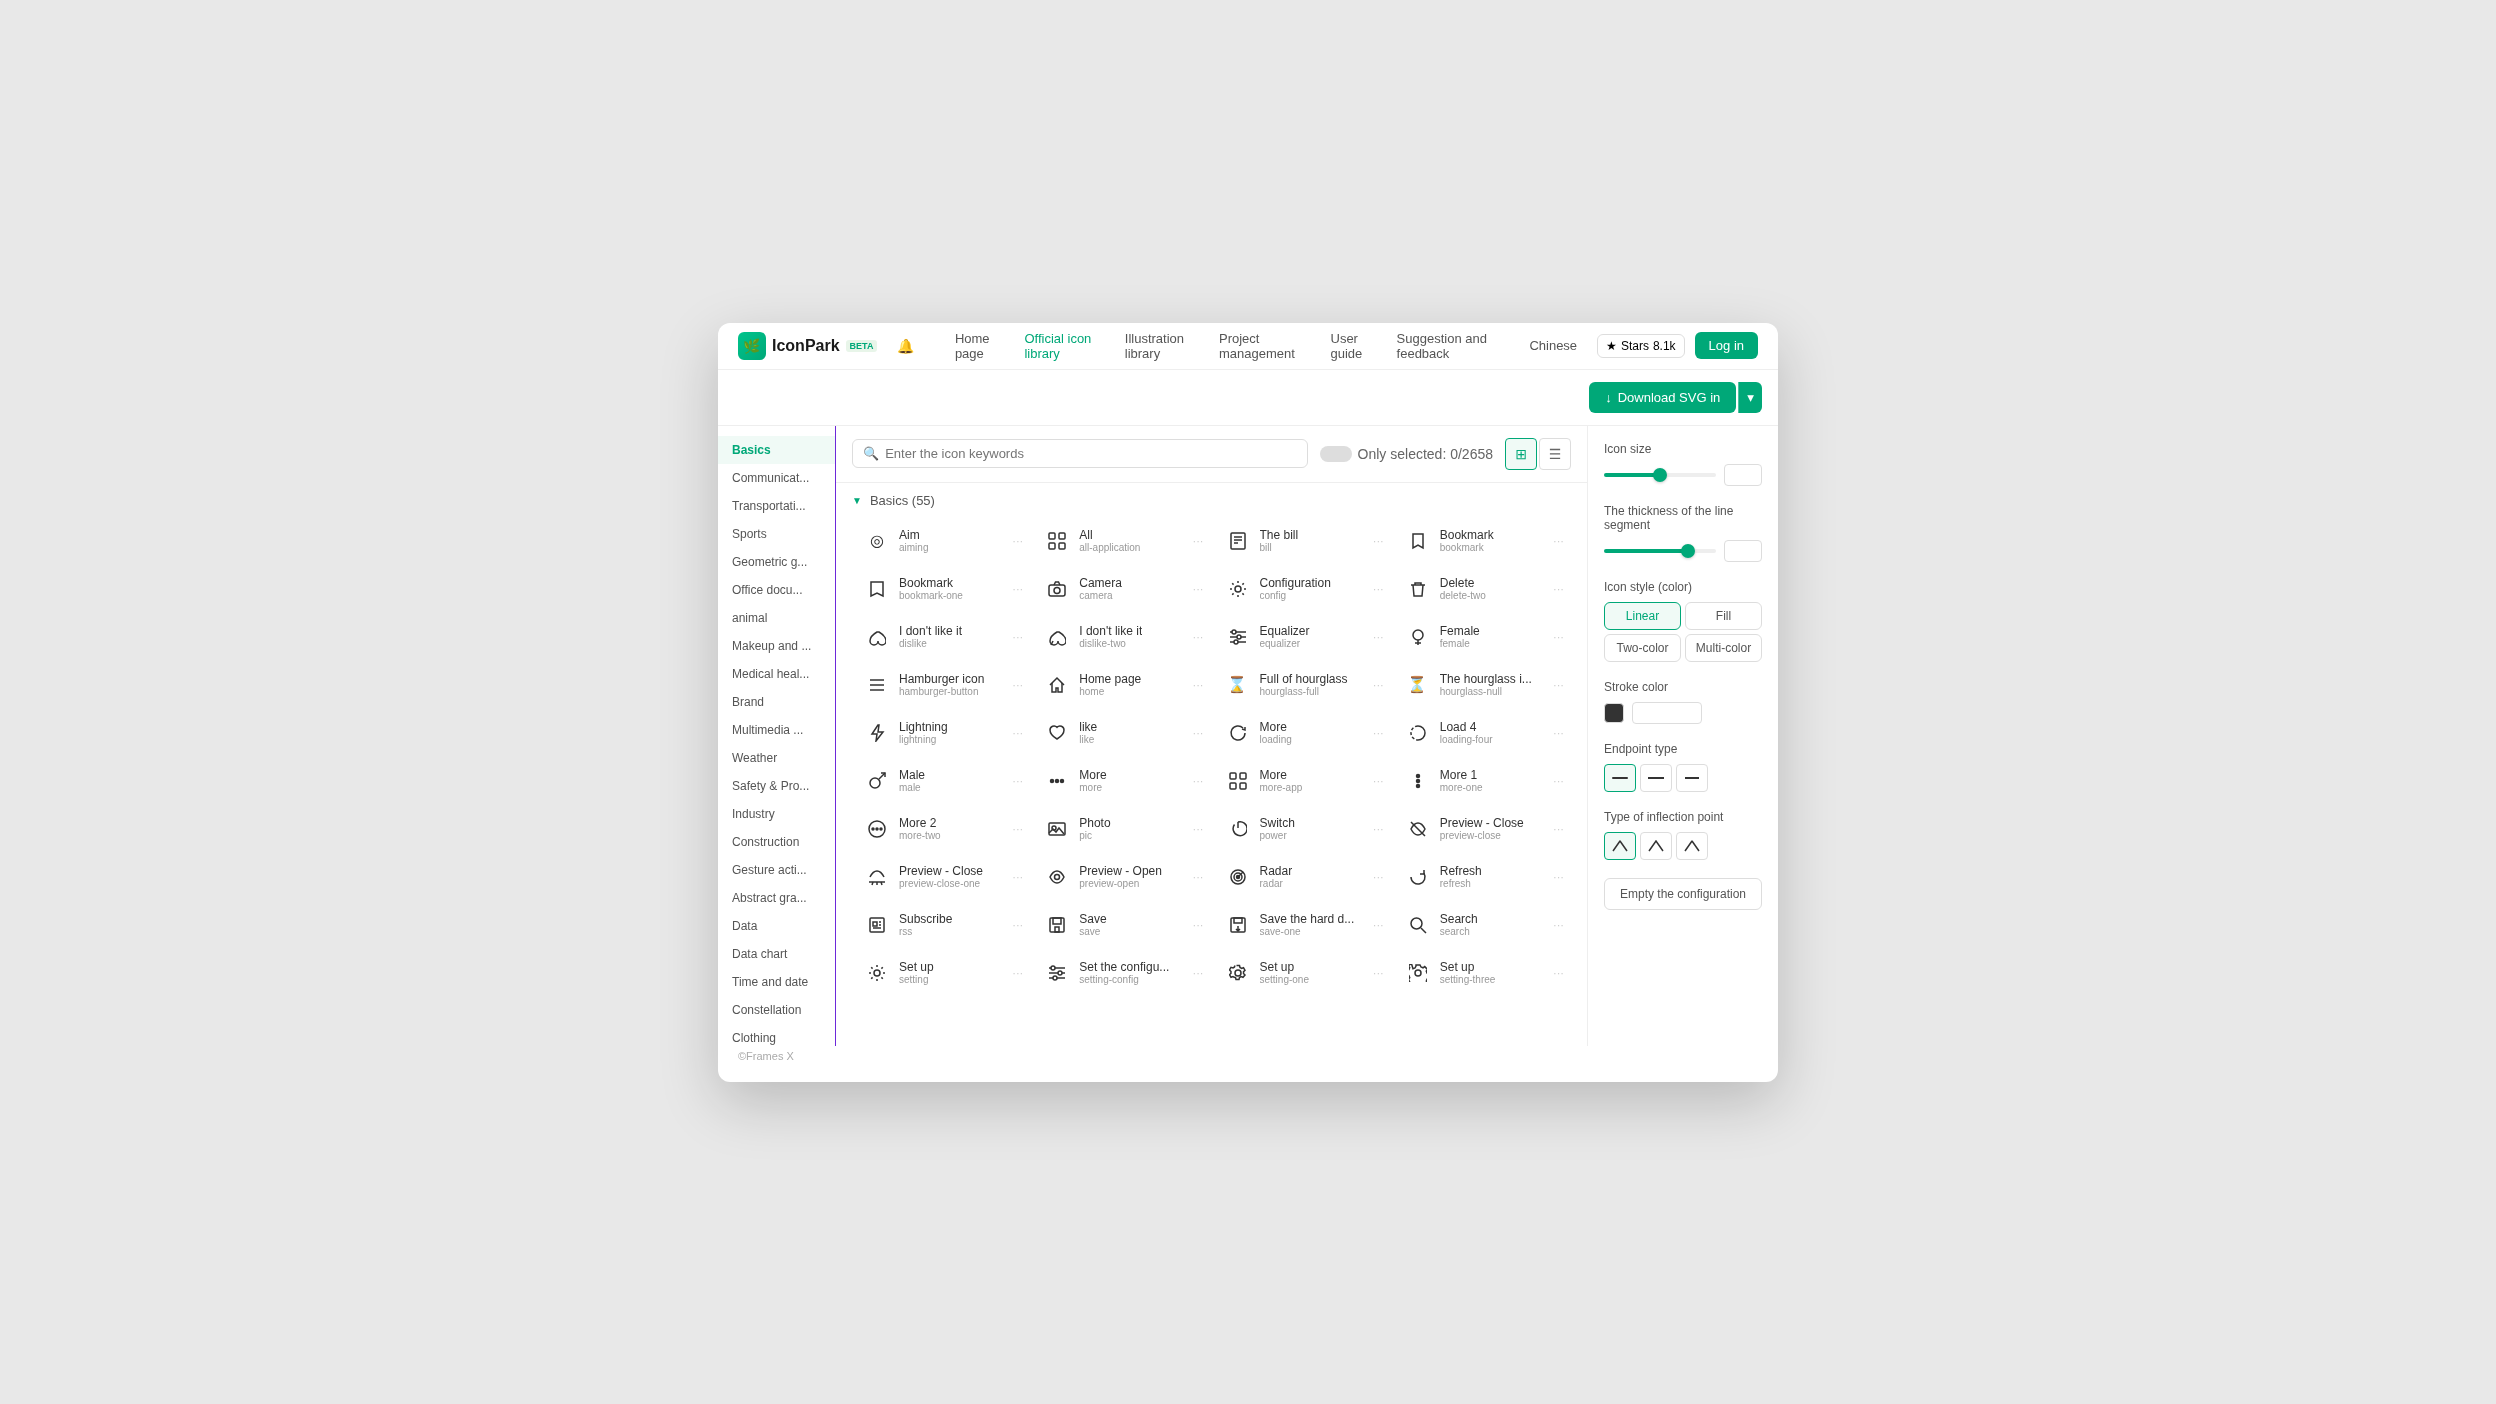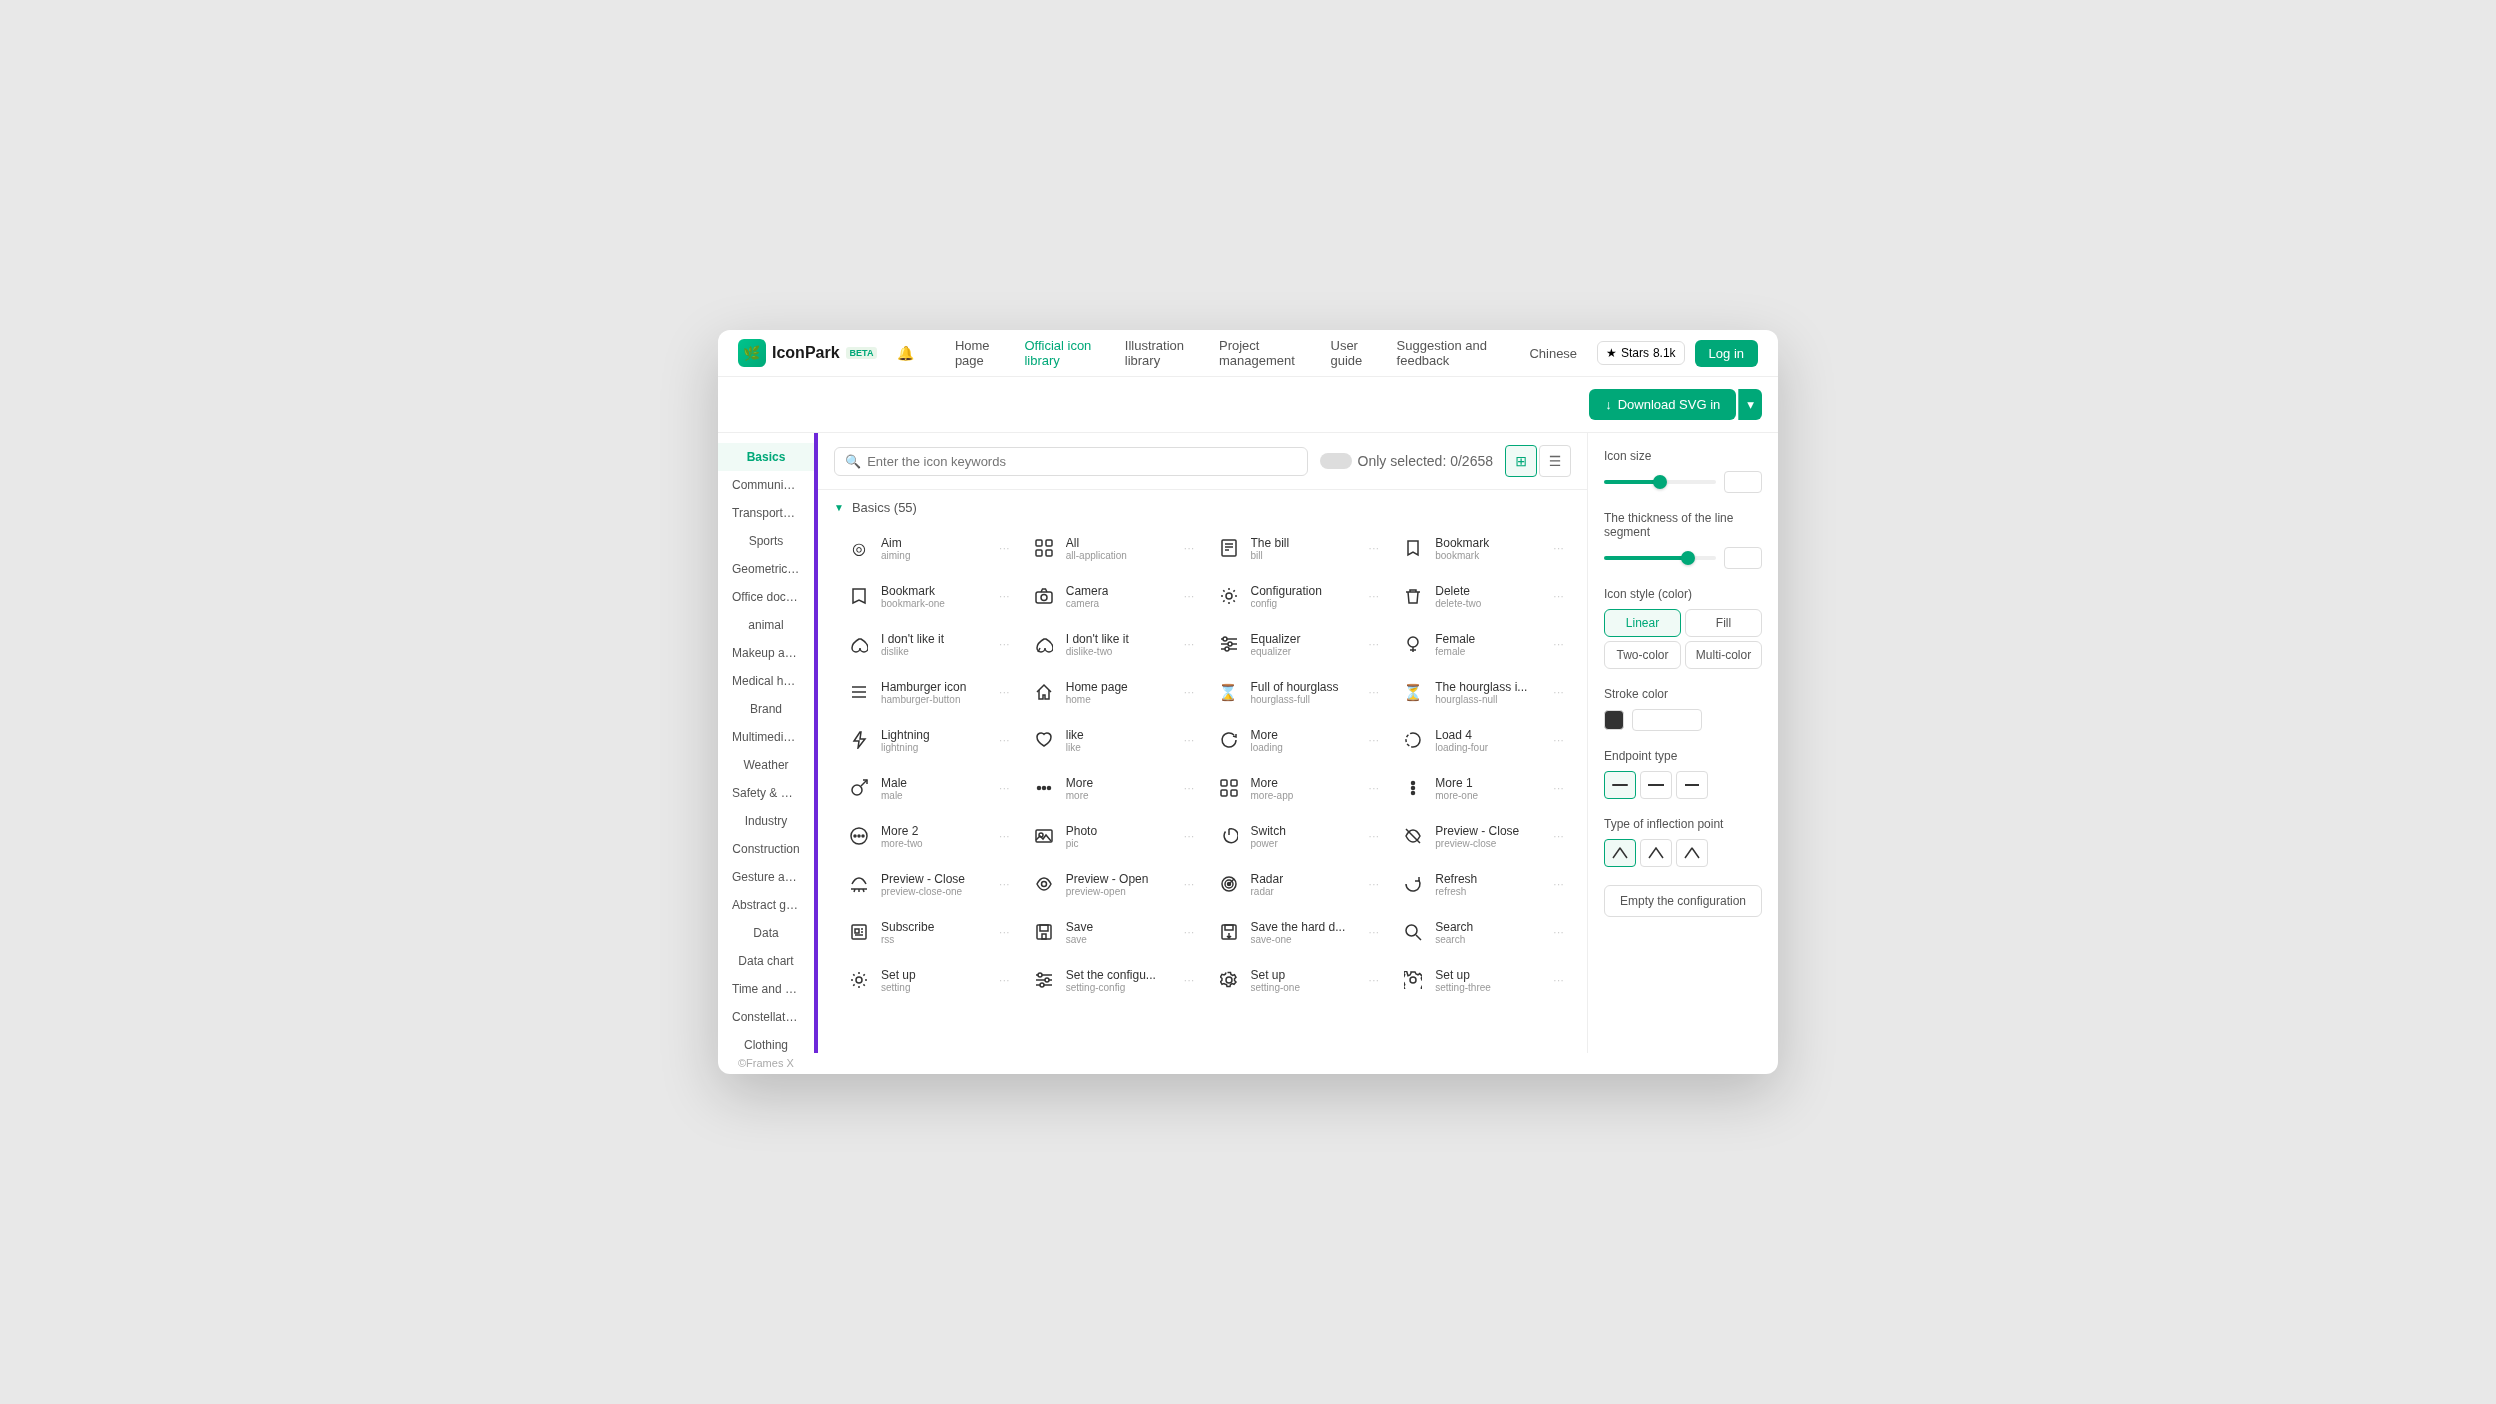--- a/index.html
+++ b/index.html
@@ -112,26 +112,25 @@
       border-radius: 6px;
       padding: 6px 14px;
       font-size: 13px;
       cursor: pointer;
     }
     .main-layout {
       display: flex;
       height: 620px;
     }
     .sidebar {
-      width: 100px;
-      border-right: 4px solid #6d28d9;
+      width: 118px;
+      border-right: 1px solid #6d28d9;
       padding: 10px 0;
       overflow-y: auto;
       flex-shrink: 0;
-      text-align: center;
     }
     .sidebar-item {
       padding: 7px 14px;
       font-size: 12px;
       color: #555;
       cursor: pointer;
       white-space: nowrap;
       overflow: hidden;
       text-overflow: ellipsis;
     }
@@ -412,21 +411,21 @@
     }
     .dl-chevron {
       background: #00a878;
       border: none;
       border-left: 1px solid rgba(255,255,255,0.3);
       color: white;
       padding: 8px 8px;
       border-radius: 0 6px 6px 0;
       cursor: pointer;
     }
-    .footer { color: #aaa; font-size: 11px; padding: 4px 20px 5px; }
+    .footer { color: #aaa; font-size: 11px; padding: 4px 20px 20px; }
     .bell-icon { font-size: 14px; color: #888; cursor: pointer; }
     
     ::-webkit-scrollbar { width: 4px; }
     ::-webkit-scrollbar-track { background: transparent; }
     ::-webkit-scrollbar-thumb { background: #ddd; border-radius: 2px; }
   </style>
 </head>
 <body>
 
 <div class="window">

